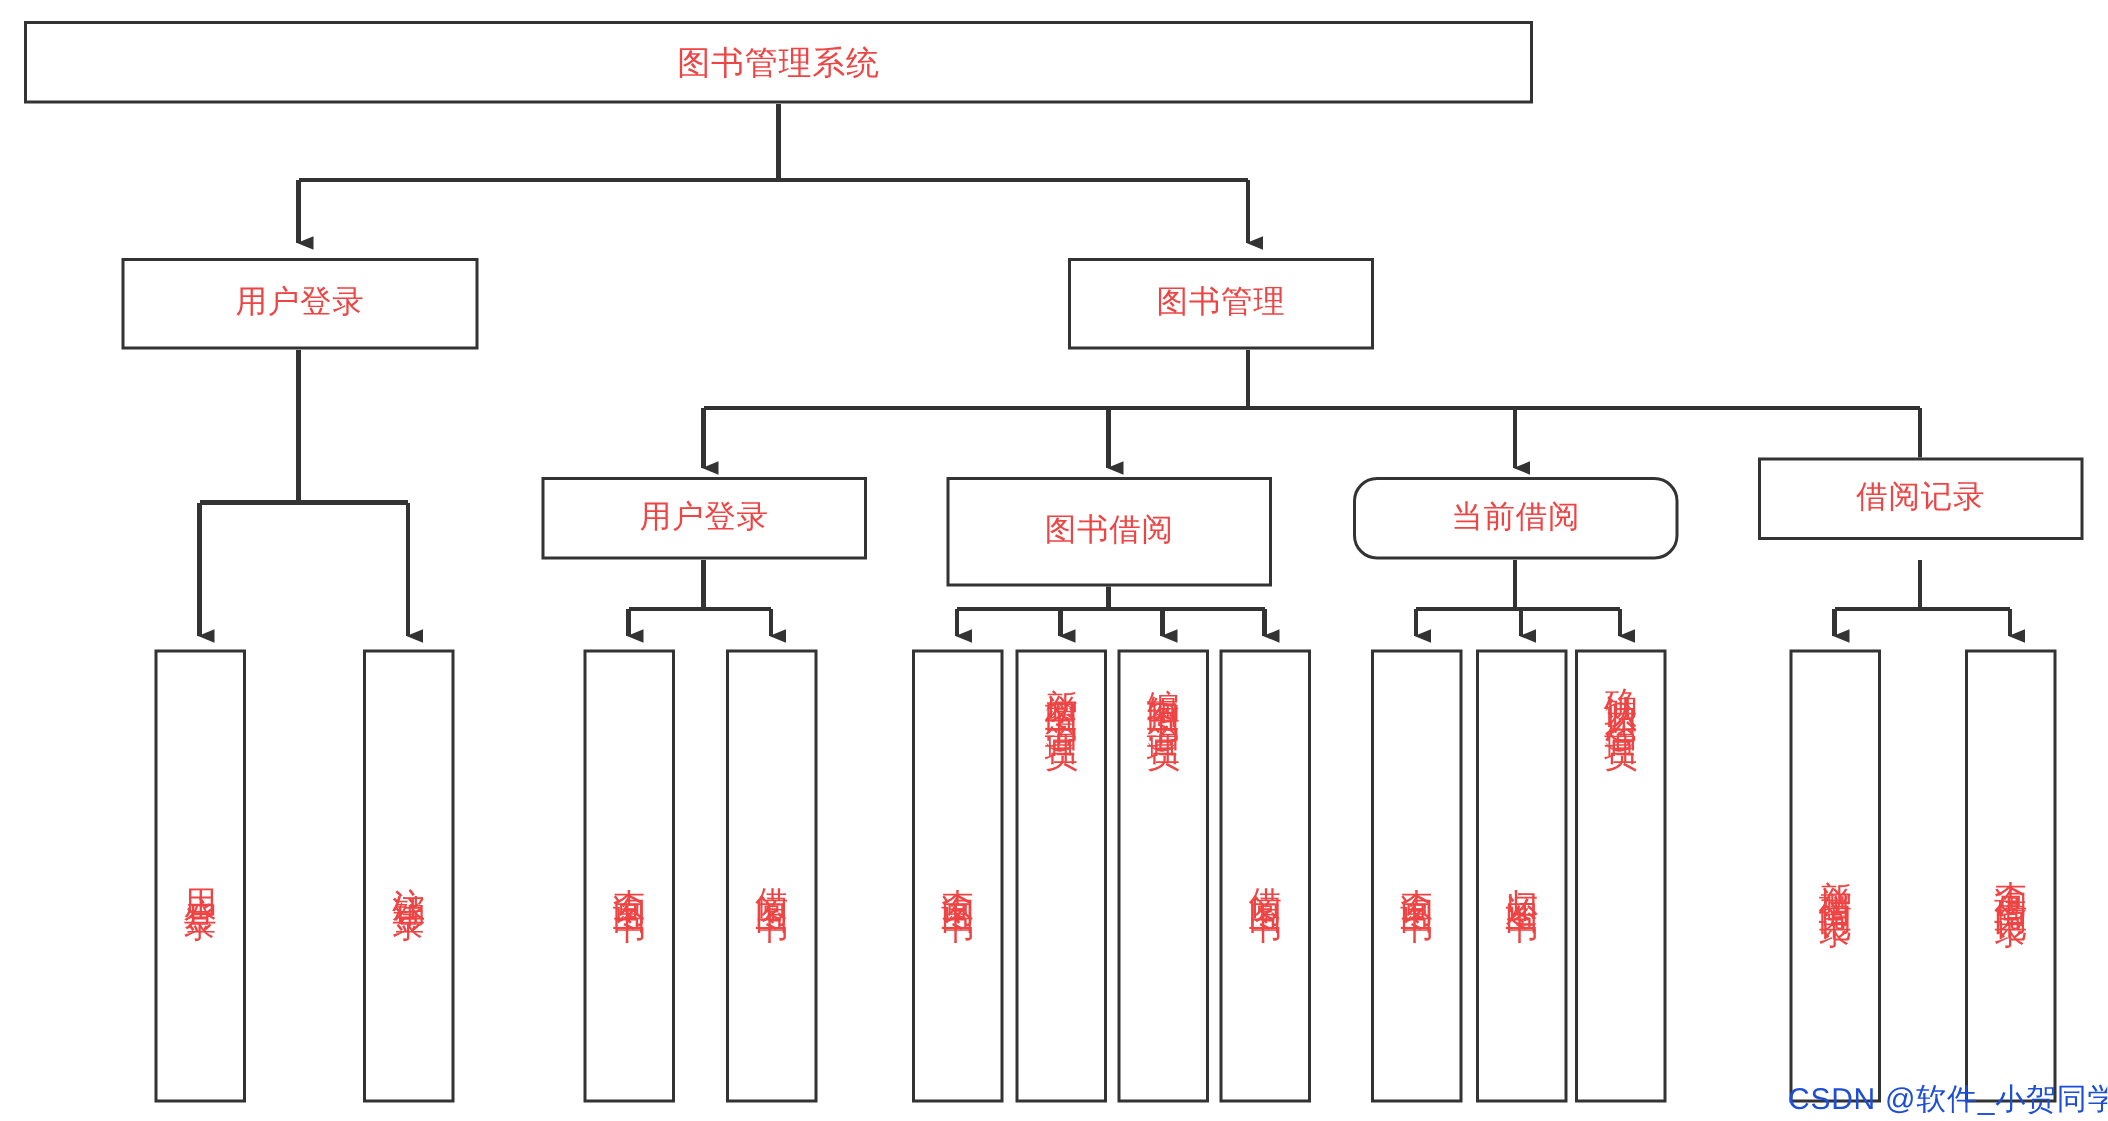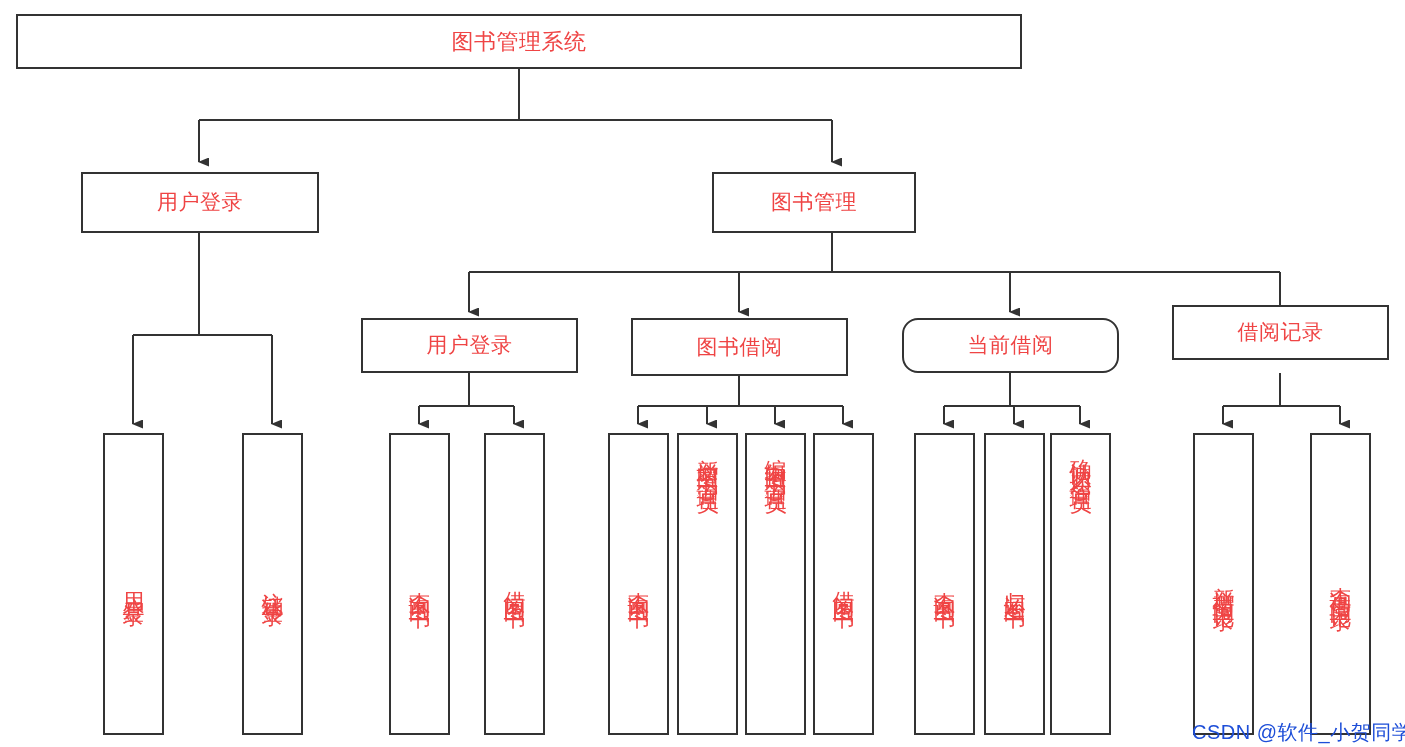--- a/index.html
+++ b/index.html
@@ -134,21 +134,21 @@
   <div class="node level2" style="left:81px; top:172px; width:238px; height:61px;">
     <span class="node-label">用户登录</span>
   </div>
   <div class="node level2" style="left:712px; top:172px; width:204px; height:61px;">
     <span class="node-label">图书管理</span>
   </div>
 
   <div class="node level3" style="left:361px; top:318px; width:217px; height:55px;">
     <span class="node-label">用户登录</span>
   </div>
-  <div class="node level3" style="left:631px; top:318px; width:217px; height:58px;">
+  <div class="node level3" style="left:631px; top:318px; width:217px; height:73px;">
     <span class="node-label">图书借阅</span>
   </div>
   <div class="node level3" style="left:902px; top:318px; width:217px; height:55px;border-radius:16px;">
     <span class="node-label">当前借阅</span>
   </div>
   <div class="node level3" style="left:1172px; top:305px; width:217px; height:55px;">
     <span class="node-label">借阅记录</span>
   </div>
 
   <div class="node leaf centered" style="left:103px; top:433px; width:61px; height:302px;">

